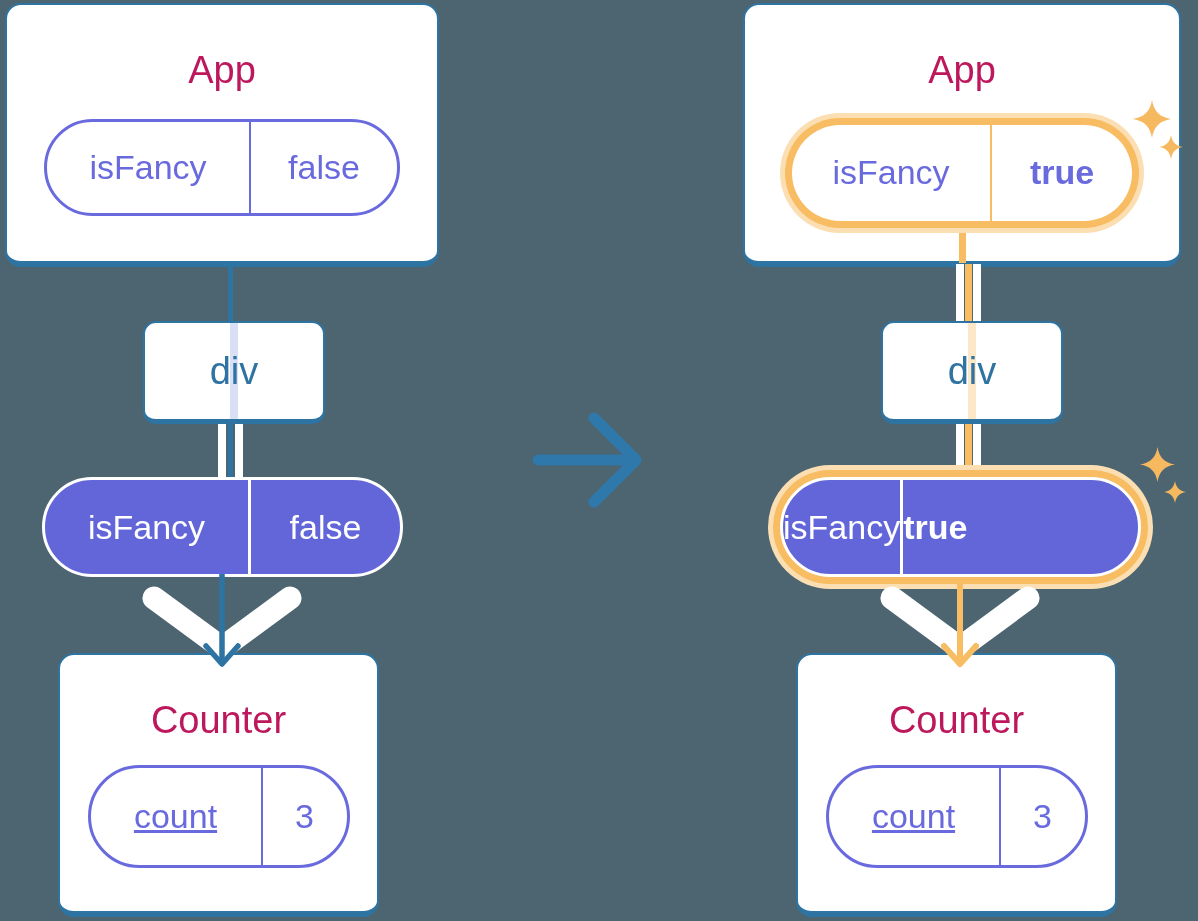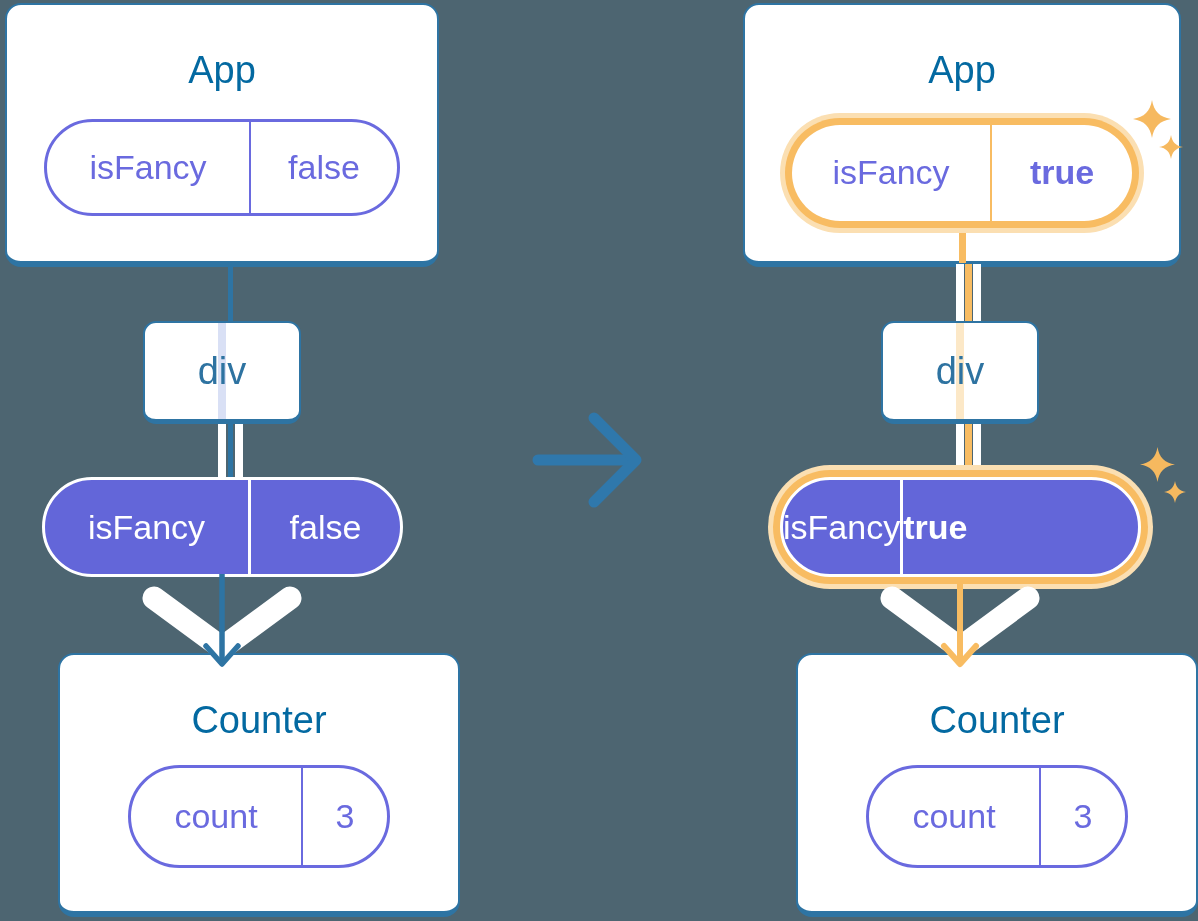--- a/index.html
+++ b/index.html
@@ -11,39 +11,39 @@
   .tree.before{left:0;--flow:#2E74A3;--stripe:#D9E0F5;}
   .tree.after{left:738px;--flow:#F8BC62;--stripe:#FCE8C7;}
 
   
   .card{
     position:absolute;background:#fff;box-sizing:border-box;
     border:2.5px solid #2E74A3;border-bottom-width:6px;border-radius:16px;
   }
   .app-card{left:5px;top:3px;width:434px;height:264px;display:flex;flex-direction:column;align-items:center;}
   .after .app-card{width:438px;}
-  .div-card{left:143px;top:321px;width:158px;height:103px;border-bottom-width:5px;border-radius:13px;
+  .div-card{left:143px;top:321px;width:182px;height:103px;border-bottom-width:5px;border-radius:13px;
     display:flex;align-items:center;justify-content:center;}
-  .counter-card{left:58px;top:653px;width:402px;height:264px;display:flex;flex-direction:column;align-items:center;}
-
-  .card-title{color:#0369a1;font-size:38px;font-weight:500;line-height:1.15;margin-top:44px;text-align:right;}
+  .counter-card{left:58px;top:653px;width:321px;height:264px;display:flex;flex-direction:column;align-items:center;}
+
+  .card-title{color:#be185d;font-size:38px;font-weight:500;line-height:1.15;margin-top:44px;text-align:right;}
   .div-label{position:relative;z-index:1;color:#2E73A1;font-size:38px;font-weight:500;}
   .div-stripe{position:absolute;left:calc(50% - 4px);top:0;bottom:0;width:8px;background:var(--stripe);z-index:0;}
 
   
   .pill{display:flex;align-items:stretch;box-sizing:border-box;border-radius:60px;}
   .cell{display:flex;align-items:center;justify-content:center;font-size:34px;}
   .pill.outline{border:3px solid #6A6ADF;background:#fff;color:#6A6ADF;}
   .pill.outline .cell{color:#6A6ADF;}
   .pill.outline .cell.val{border-left:2.5px solid #6A6ADF;}
   .app-pill{margin-top:26px;width:356px;height:97px;}
   .app-pill .cell.key{width:202px;}
   .app-pill .cell.val{flex:1;}
   .counter-pill{margin-top:22px;width:262px;height:103px;}
-  .counter-pill .cell.key{width:170px;}
+  .counter-pill .cell.key{width:170px;text-decoration:underline;}
   .counter-pill .cell.val{flex:1;}
 
   .pill.filled{background:#6366D9;border:3px solid #fff;}
   .pill.filled .cell{color:#fff;}
   .pill.filled .cell.val{border-left:3px solid #fff;}
   .prop-pill{position:absolute;left:42px;top:477px;width:361px;height:100px;z-index:3;}
   .prop-pill .cell.key{width:203px;}
   .prop-pill .cell.val{flex:1;}
 
   

